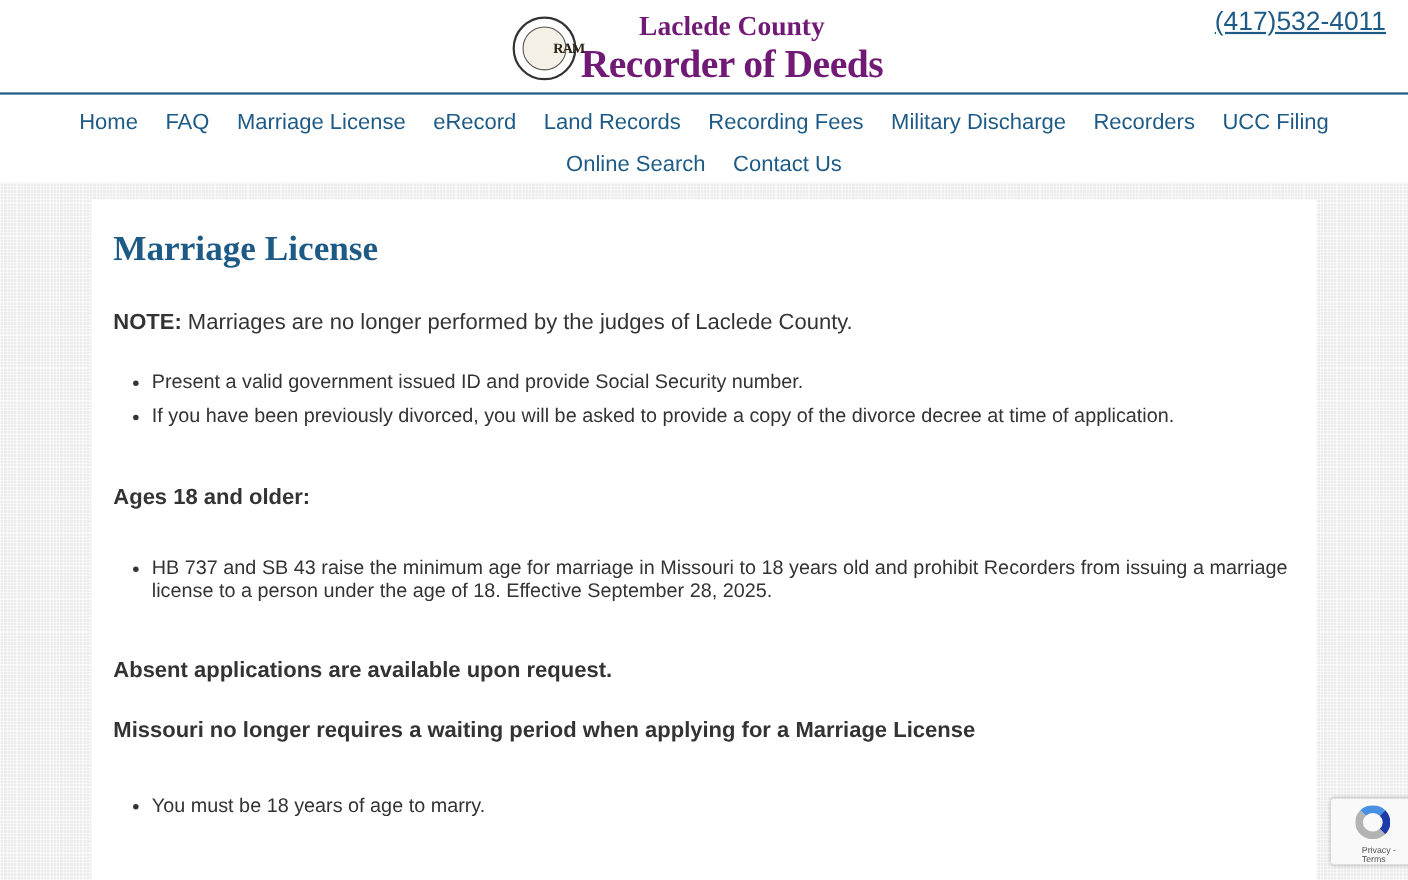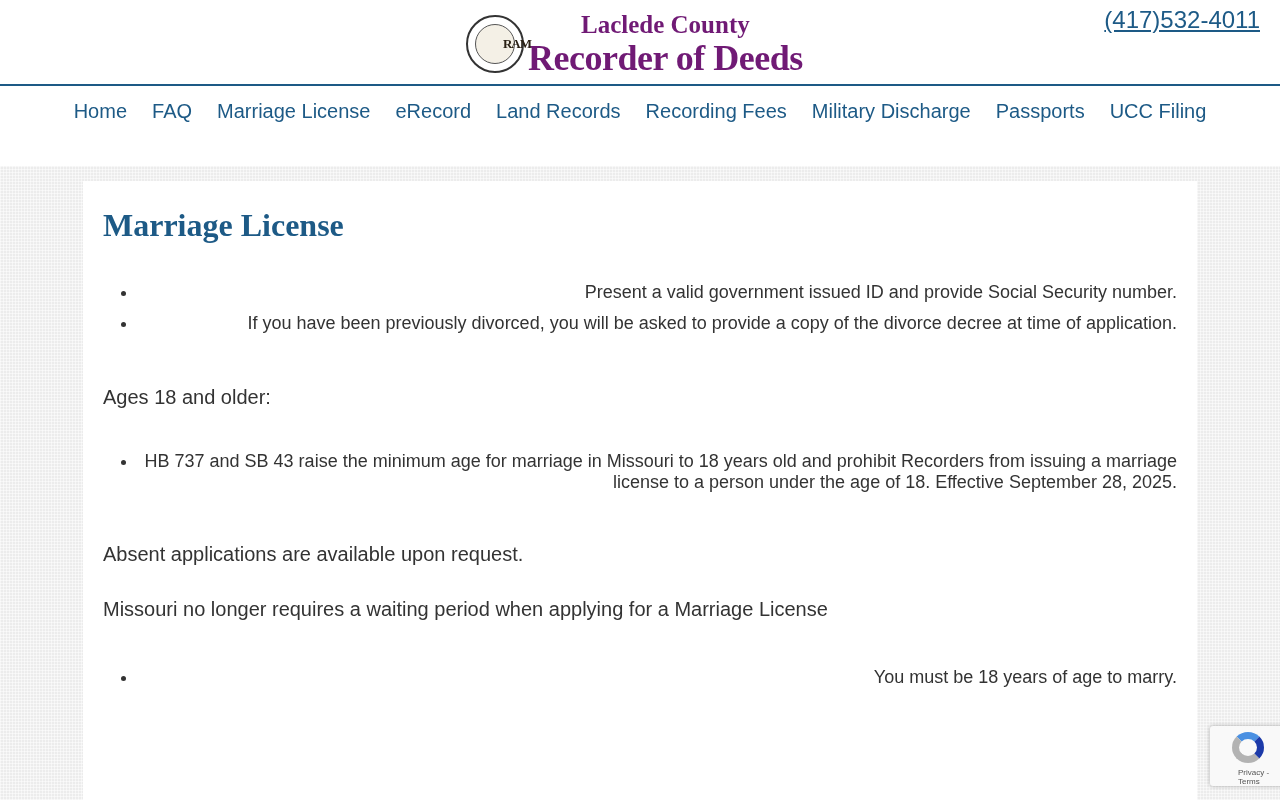--- a/index.html
+++ b/index.html
@@ -102,24 +102,24 @@
     h1 {
       font-family: "Liberation Serif", serif;
       color: #1d5a86;
       font-size: 32px;
       font-weight: bold;
       margin-top: 2px;
       margin-bottom: 38px;
     }
     p.note { font-size: 20px; margin-bottom: 32px; }
     p.need { font-size: 20px; font-style: italic; margin-bottom: 42px; }
-    ul { margin-left: 35px; list-style: disc; text-align: right; }
+    ul { margin-left: 35px; list-style: disc; }
     ul li { font-size: 18px; line-height: 21px; margin-bottom: 10px; }
     ul.list1 { margin-bottom: 52px; }
-    h3 { font-size: 20px; font-weight: normal; }
+    h3 { font-size: 20px; font-weight: bold; }
     h3.ages { margin-bottom: 42px; }
     ul.list2 { margin-bottom: 50px; }
     ul.list2 li { margin-bottom: 0; }
     h3.absent { margin-bottom: 32px; }
     h3.waiting { margin-bottom: 46px; }
     .recaptcha {
       position: absolute;
       left: 1210px;
       top: 726px;
       width: 76px;
@@ -168,29 +168,34 @@
 
 <nav class="nav">
   <div class="nav-row">
     <a>Home</a>
     <a>FAQ</a>
     <a>Marriage License</a>
     <a>eRecord</a>
     <a>Land Records</a>
     <a>Recording Fees</a>
     <a>Military Discharge</a>
-    <a>Passports</a>
+    <a>Recorders</a>
     <a>UCC Filing</a>
   </div>
+  <div class="nav-row">
+    <a>Online Search</a>
+    <a>Contact Us</a>
+  </div>
 </nav>
 
 <div class="bg"></div>
 
 <main class="content">
   <h1>Marriage License</h1>
+  <p class="note"><strong>NOTE:</strong><span> Marriages are no longer performed by the judges of Laclede County.</span></p>
   <ul class="list1">
     <li>Present a valid government issued ID and provide Social Security number.</li>
     <li>If you have been previously divorced, you will be asked to provide a copy of the divorce decree at time of application.</li>
   </ul>
   <h3 class="ages">Ages 18 and older:</h3>
   <ul class="list2">
     <li>HB 737 and SB 43 raise the minimum age for marriage in Missouri to 18 years old and prohibit Recorders from issuing a marriage license to a person under the age of 18. Effective September 28, 2025.</li>
   </ul>
   <h3 class="absent">Absent applications are available upon request.</h3>
   <h3 class="waiting">Missouri no longer requires a waiting period when applying for a Marriage License</h3>

